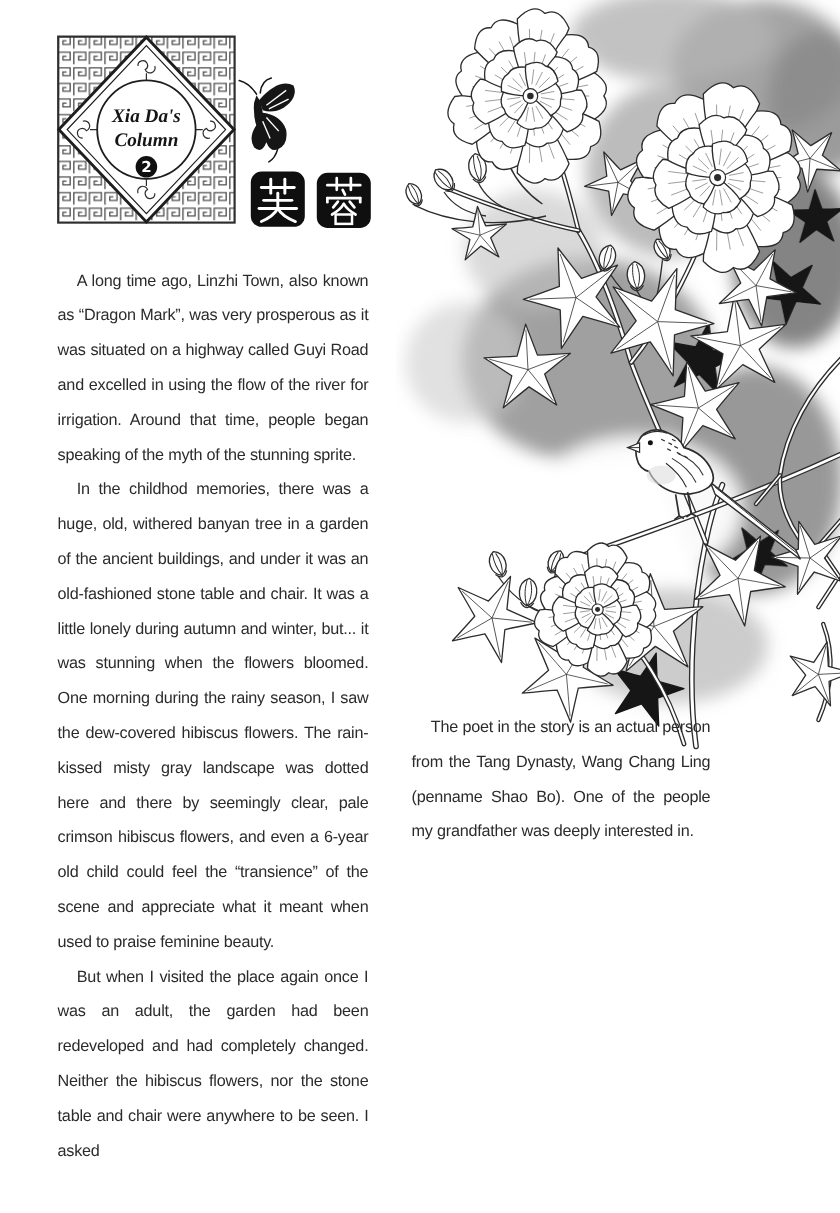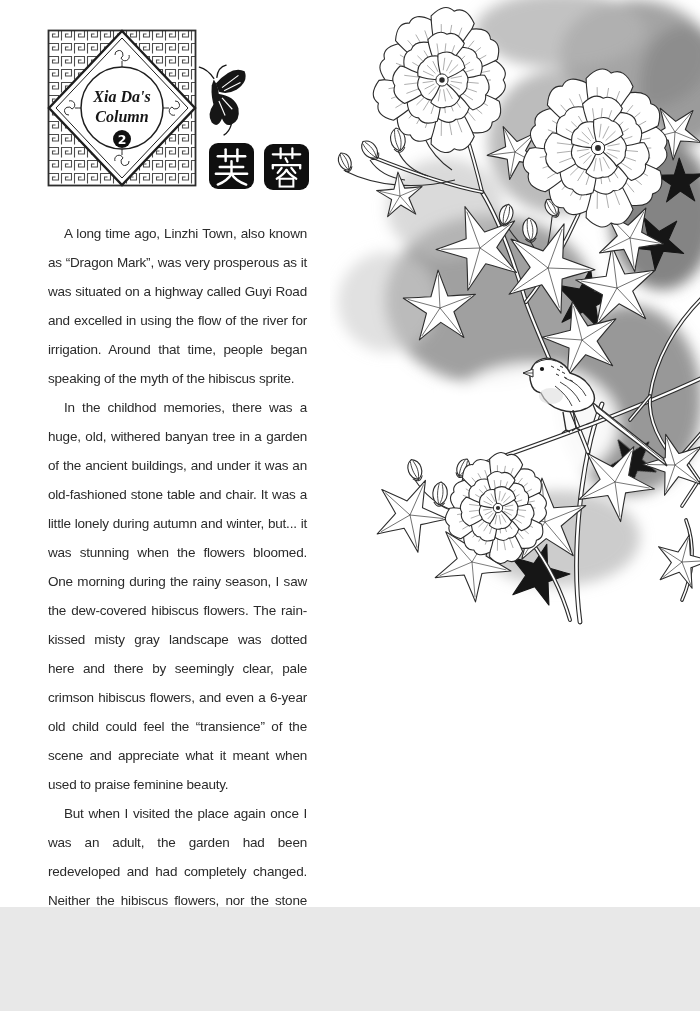--- a/index.html
+++ b/index.html
@@ -1,17 +1,17 @@
 <!DOCTYPE html>
 <html><head>
 <meta charset="utf-8">
 <style>
   html,body{margin:0;padding:0;background:#e8e8e8;}
   .page{
-    position:relative;width:700px;height:907px;margin:0 auto;
+    position:relative;width:700px;height:1011px;margin:0 auto;
     background:#ffffff;overflow:hidden;
     font-family:"Liberation Sans",sans-serif;
   }
   
   .frame{position:absolute;left:47px;top:29px;width:150px;height:158px;}
   .ft{font:italic 700 16px "Liberation Serif",serif;fill:#151515;text-anchor:middle;}
   .fn{font:700 12.5px "DejaVu Sans",sans-serif;fill:#ffffff;text-anchor:middle;}
   .butterfly{position:absolute;left:193px;top:63px;width:58px;height:74px;}
   .kanji{position:absolute;width:45px;height:46px;background:#0f0f0f;border-radius:9px;}
   .kanji svg{position:absolute;inset:0;width:100%;height:100%;}
@@ -646,19 +646,20 @@
         <line x1="230" y1="366" x2="233" y2="367.5" stroke="#2c2c2c" stroke-width="1"></line>
         <path d="M235,378 Q250,384 256,396" fill="none" stroke="#2c2c2c" stroke-width="0.9"></path>
         <path d="M230,382 Q244,390 250,402" fill="none" stroke="#2c2c2c" stroke-width="0.9"></path>
         <path d="M225,386 Q237,395 242,406" fill="none" stroke="#2c2c2c" stroke-width="0.9"></path>
         <path d="M233,412 L236,430 M236,430 l-4,3 M236,430 l4,2" fill="none" stroke="#2c2c2c" stroke-width="1.4"></path>
         <path d="M243,410 L246,428 M246,428 l-4,3 M246,428 l4,2" fill="none" stroke="#2c2c2c" stroke-width="1.4"></path>
       </g>
     </svg>
 
   <div class="col" id="colL">
-    <p>A long time ago, Linzhi Town, also known as “Dragon Mark”, was very prosperous as it was situated on a highway called Guyi Road and excelled in using the flow of the river for irrigation. Around that time, people began speaking of the myth of the hibiscus sprite.</p>
+    <p>A long time ago, Linzhi Town, also known as “Dragon Mark”, was very prosperous as it was situated on a highway called Guyi Road and excelled in using the flow of the river for irrigation. Around that time, people began speaking of the myth of the stunning sprite.</p>
     <p>In the childhod memories, there was a huge, old, withered banyan tree in a garden of the ancient buildings, and under it was an old-fashioned stone table and chair. It was a little lonely during autumn and winter, but... it was stunning when the flowers bloomed. One morning during the rainy season, I saw the dew-covered hibiscus flowers. The rain-kissed misty gray landscape was dotted here and there by seemingly clear, pale crimson hibiscus flowers, and even a 6-year old child could feel the “transience” of the scene and appreciate what it meant when used to praise feminine beauty.</p>
-    <p>But when I visited the place again once I was an adult, the garden had been redeveloped and had completely changed. Neither the hibiscus flowers, nor the stone began and chair were anywhere to be seen. I asked</p>
+    <p>But when I visited the place again once I was an adult, the garden had been redeveloped and had completely changed. Neither the hibiscus flowers, nor the stone table and chair were anywhere to be seen. I asked</p>
   </div>
   <div class="col" id="colR">
+    <p>The poet in the story is an actual person from the Tang Dynasty, Wang Chang Ling (penname Shao Bo). One of the people my grandfather was deeply interested in.</p>
   </div>
 </div>
 
 </body></html>

